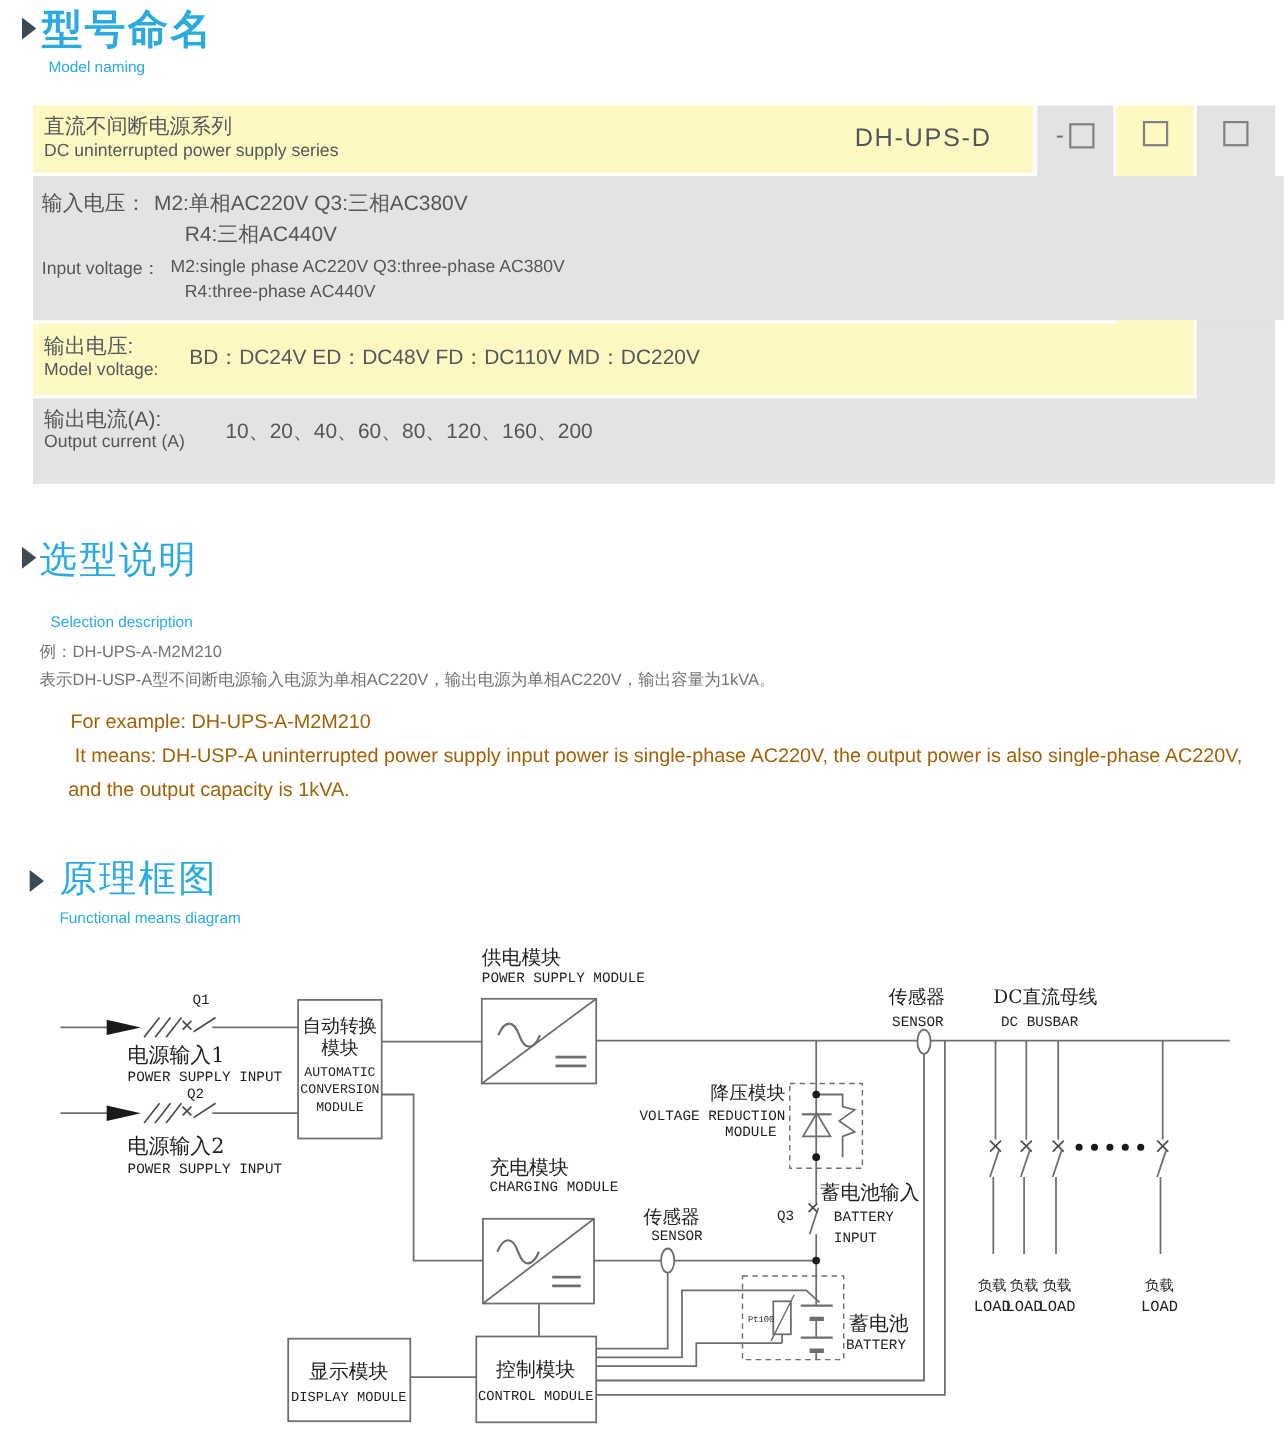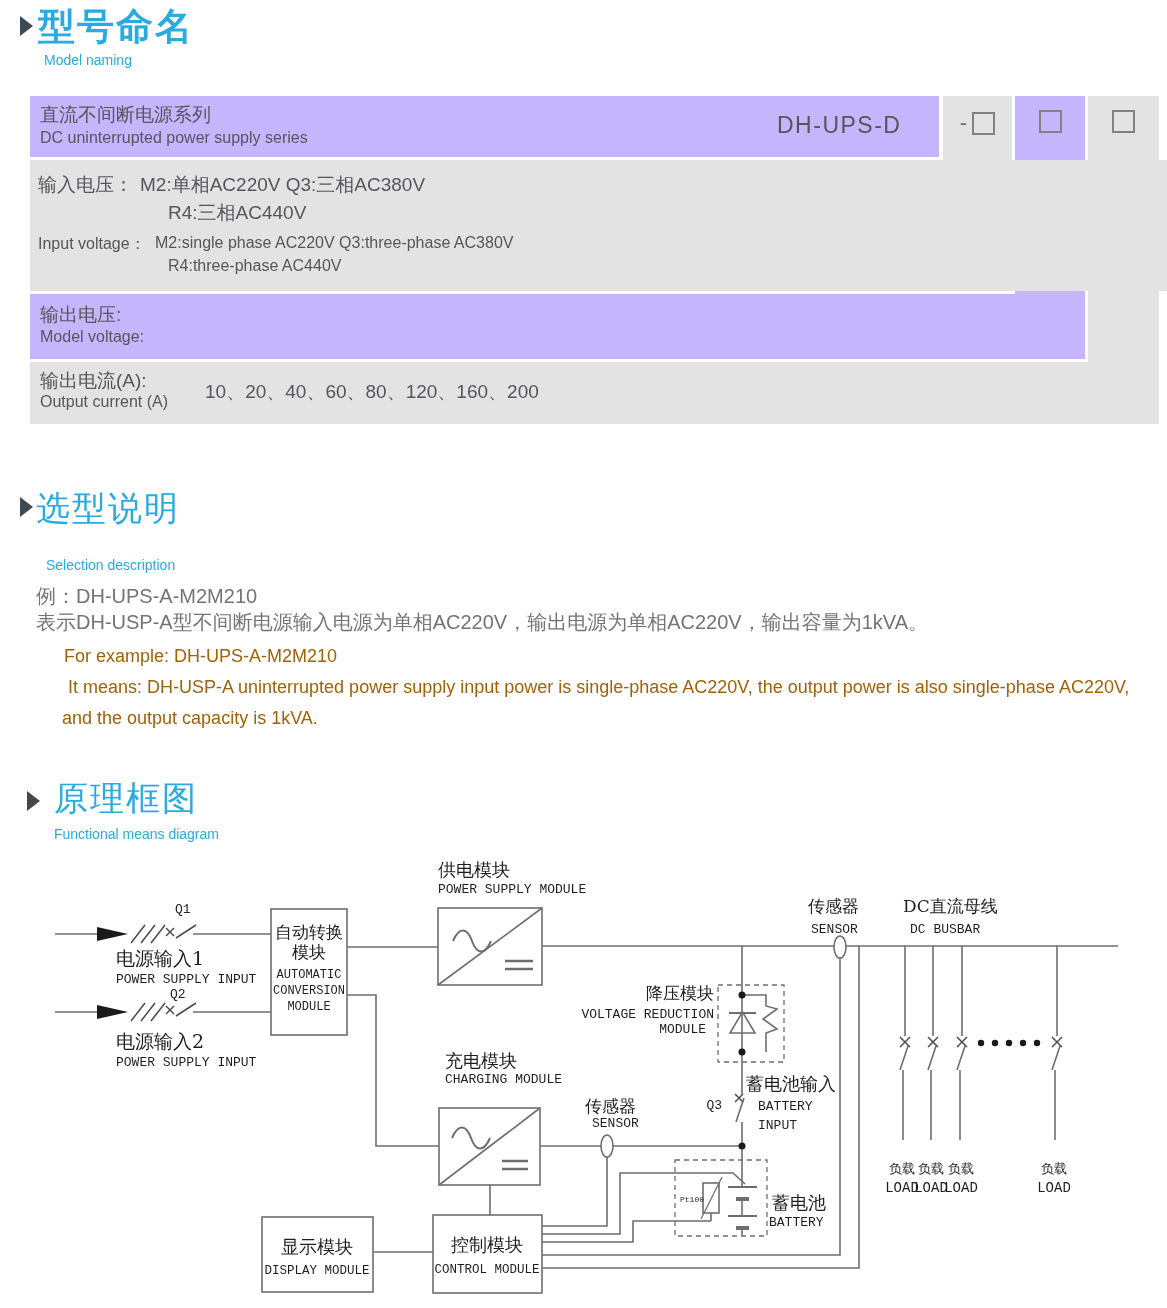--- a/index.html
+++ b/index.html
@@ -5,29 +5,29 @@
   html,body{margin:0;padding:0;background:#fff;}
   .page{position:relative;width:1167px;height:1308px;background:#fff;overflow:hidden;
         font-family:"Liberation Sans",sans-serif;}
   .abs{position:absolute;}
   .h-main{font-size:37px;font-weight:700;color:#29abe2;letter-spacing:2px;}
   .h-main2{font-size:34px;font-weight:400;color:#29abe2;letter-spacing:2px;}
   .h-sub{font-size:14px;color:#29abe2;}
   .arrow{width:0;height:0;border-top:10px solid transparent;border-bottom:10px solid transparent;
          border-left:13px solid #3d4a54;}
   .cell{position:absolute;}
-  .bg-blue{background:#c4b5fd;}
+  .bg-blue{background:#fef9c3;}
   .bg-gray{background:#e3e3e3;}
   .t-zh19{font-size:19px;color:#55565a;white-space:nowrap;}
   .t-en16{font-size:16px;color:#55565a;white-space:nowrap;}
   .model{font-size:23px;color:#55565a;letter-spacing:1.5px;}
   .boxslot{position:absolute;left:0;right:0;top:14px;text-align:center;}
   .sq{display:inline-block;width:19px;height:19px;border:2px solid #7f8184;vertical-align:middle;}
   .dash{font-size:22px;color:#6b6d70;vertical-align:middle;margin-right:5px;}
-  .body-zh{font-size:20px;color:#737478;white-space:nowrap;}
+  .body-zh{font-size:15px;color:#737478;white-space:nowrap;}
   .body-en{font-size:18px;color:#a16207;white-space:nowrap;margin-left:26px;}
   svg text{fill:#1f1f1f;}
   .zh{font-family:"DejaVu Serif",serif;}
   .en{font-family:"Liberation Mono",monospace;}
 </style>
 </head>
 <body>
 
 <div class="page">
 
@@ -58,23 +58,24 @@
     <div class="abs t-zh19" style="left:110px;top:12px">M2:单相AC220V   Q3:三相AC380V</div>
     <div class="abs t-zh19" style="left:138px;top:40px">R4:三相AC440V</div>
     <div class="abs t-en16" style="left:8px;top:74px">Input voltage：</div>
     <div class="abs t-en16" style="left:125px;top:74px">M2:single phase AC220V   Q3:three-phase AC380V</div>
     <div class="abs t-en16" style="left:138px;top:97px">R4:three-phase AC440V</div>
   </div>
 
   <div class="cell bg-blue" style="left:30px;top:294px;width:1055px;height:65px">
     <div class="abs t-zh19" style="left:10px;top:8px">输出电压:</div>
     <div class="abs t-en16" style="left:10px;top:34px">Model voltage:</div>
-  </div>
-
-  <div class="cell bg-gray" style="left:30px;top:362px;width:1129px;height:62px">
+    <div class="abs t-zh19" style="left:142px;top:18px">BD：DC24V  ED：DC48V  FD：DC110V  MD：DC220V</div>
+  </div>
+
+  <div class="cell bg-gray" style="left:30px;top:362px;width:1129px;height:78px">
     <div class="abs t-zh19" style="left:10px;top:6px">输出电流(A):</div>
     <div class="abs t-en16" style="left:10px;top:31px">Output current (A)</div>
     <div class="abs t-zh19" style="left:175px;top:17px">10、20、40、60、80、120、160、200</div>
   </div>
 
   <div class="abs arrow" style="left:20px;top:497px"></div>
   <div class="abs h-main2" style="left:36px;top:486px">选型说明</div>
   <div class="abs h-sub" style="left:46px;top:557px">Selection description</div>
   <div class="abs body-zh" style="left:36px;top:583px">例：DH-UPS-A-M2M210</div>
   <div class="abs body-zh" style="left:36px;top:609px">表示DH-USP-A型不间断电源输入电源为单相AC220V，输出电源为单相AC220V，输出容量为1kVA。</div>

